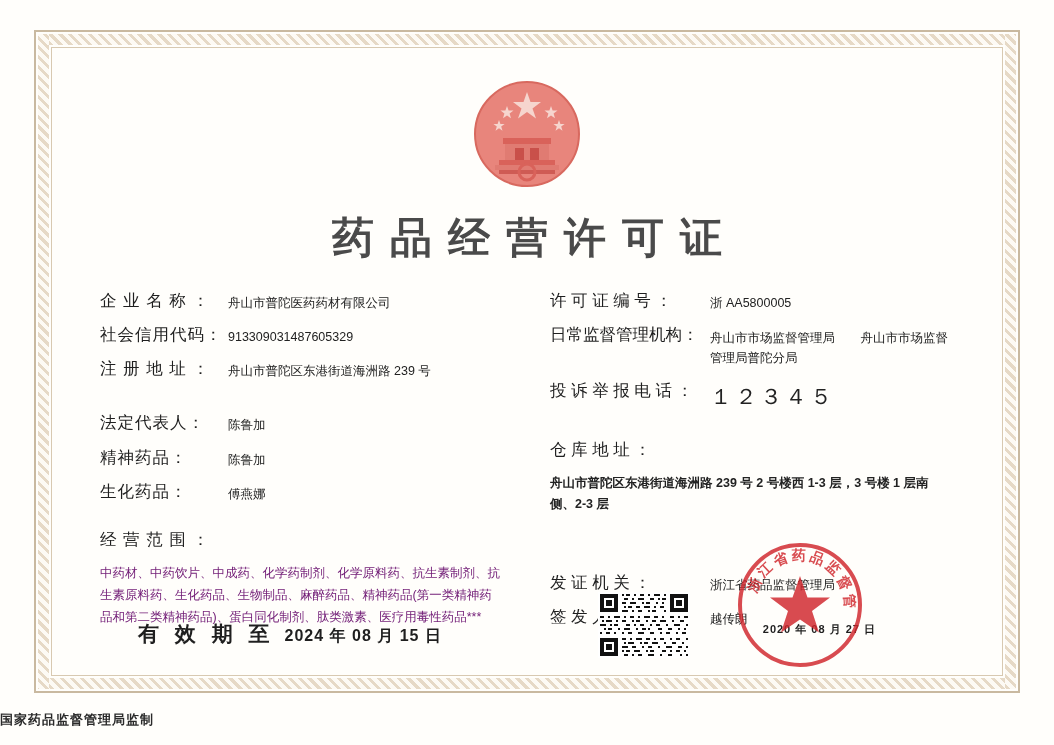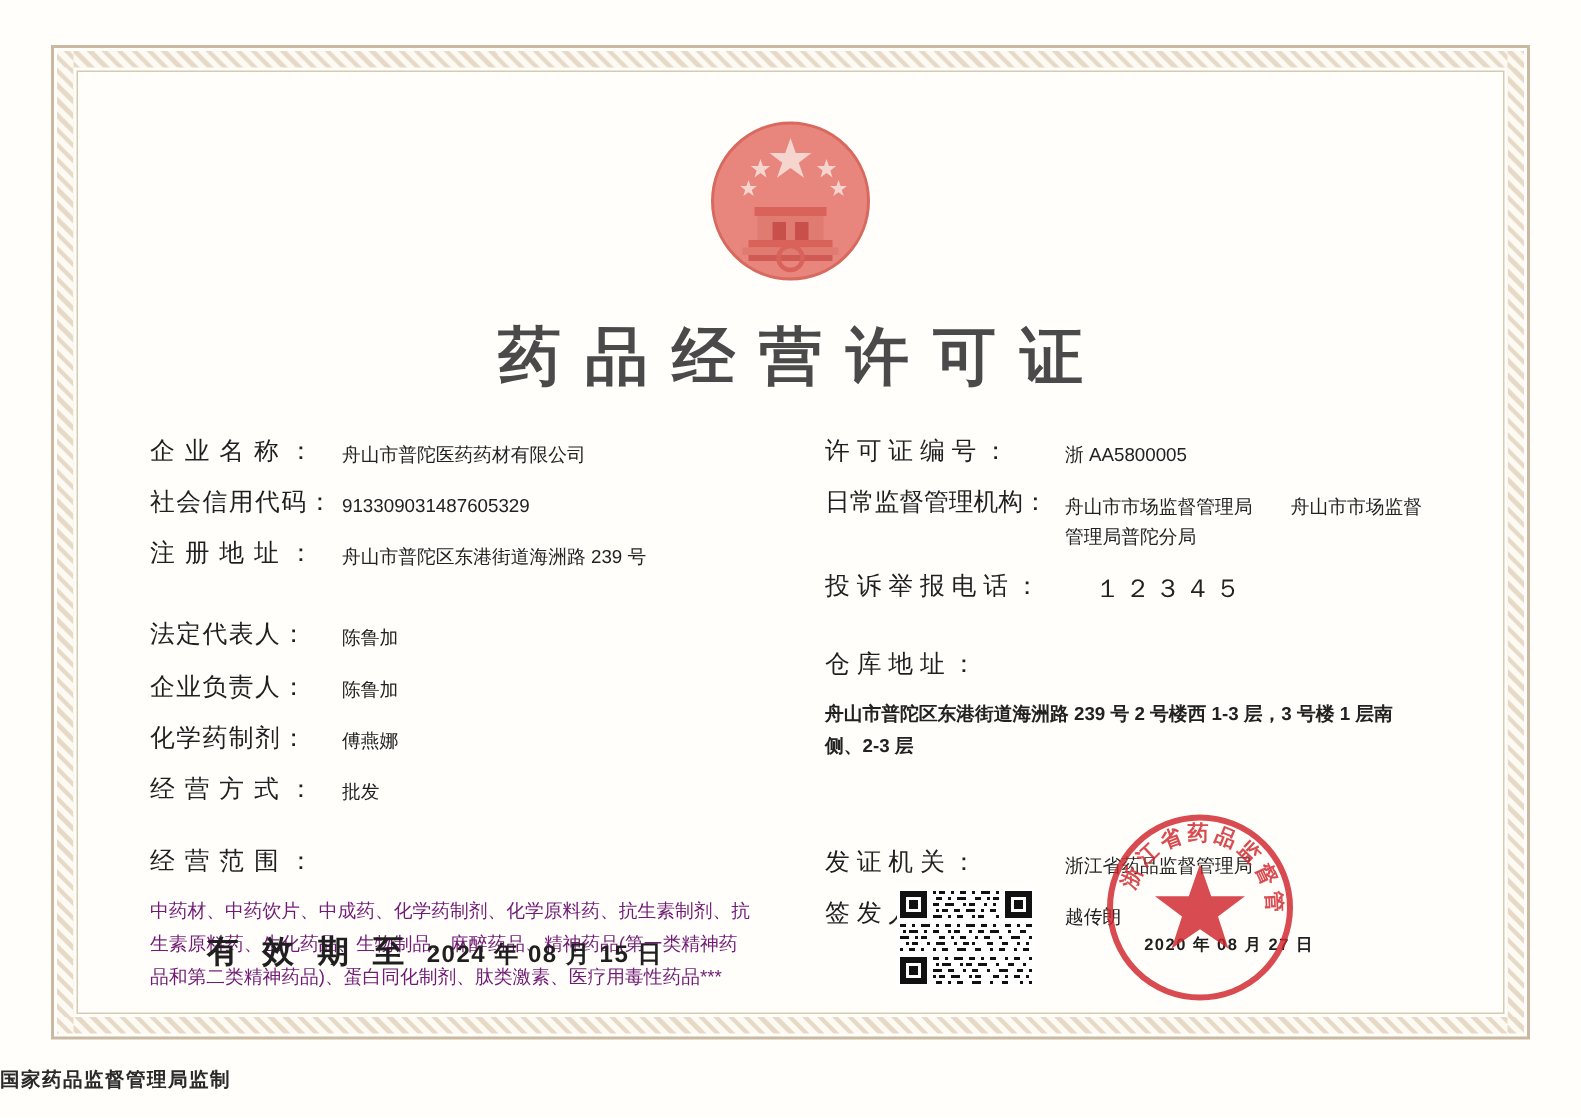--- a/index.html
+++ b/index.html
@@ -117,24 +117,23 @@
   }
   .lbl-5 { width: 128px; letter-spacing: 1px; }
   .lbl-wide { width: 160px; }
   .field-value {
     font-size: 12.5px;
     color: #222;
     padding-top: 4px;
     line-height: 1.45;
   }
   .field-value.big {
-    font-size: 17px;
+    font-size: 22px;
     letter-spacing: 3px;
     padding-top: 1px;
-    margin-left: 20px;
   }
 
   .spacer-sm { height: 14px; }
   .spacer-md { height: 20px; }
 
   .scope-text {
     font-size: 12.5px;
     line-height: 1.75;
     color: #701a75;
     margin-top: 6px;
@@ -279,33 +278,29 @@
       </div>
 
       <div class="spacer-md"></div>
 
       <div class="field-row">
         <div class="field-label lbl-5">法定代表人：</div>
         <div class="field-value">陈鲁加</div>
       </div>
 
       <div class="field-row">
-        <div class="field-label lbl-5">企业负责人：</div>
+        <div class="field-label lbl-5">精神药品：</div>
         <div class="field-value">陈鲁加</div>
       </div>
 
       <div class="field-row">
-        <div class="field-label lbl-5">化学药制剂：</div>
+        <div class="field-label lbl-5">生化药品：</div>
         <div class="field-value">傅燕娜</div>
       </div>
 
-      <div class="field-row">
-        <div class="field-label lbl-5">经 营 方 式 ：</div>
-        <div class="field-value">批发</div>
-      </div>
 
       <div class="spacer-sm"></div>
 
       <div class="field-row">
         <div class="field-label lbl-5">经 营 范 围 ：</div>
       </div>
       <div class="scope-text">中药材、中药饮片、中成药、化学药制剂、化学原料药、抗生素制剂、抗生素原料药、生化药品、生物制品、麻醉药品、精神药品(第一类精神药品和第二类精神药品)、蛋白同化制剂、肽类激素、医疗用毒性药品***</div>
     </div>
 
     <div class="col-right">

